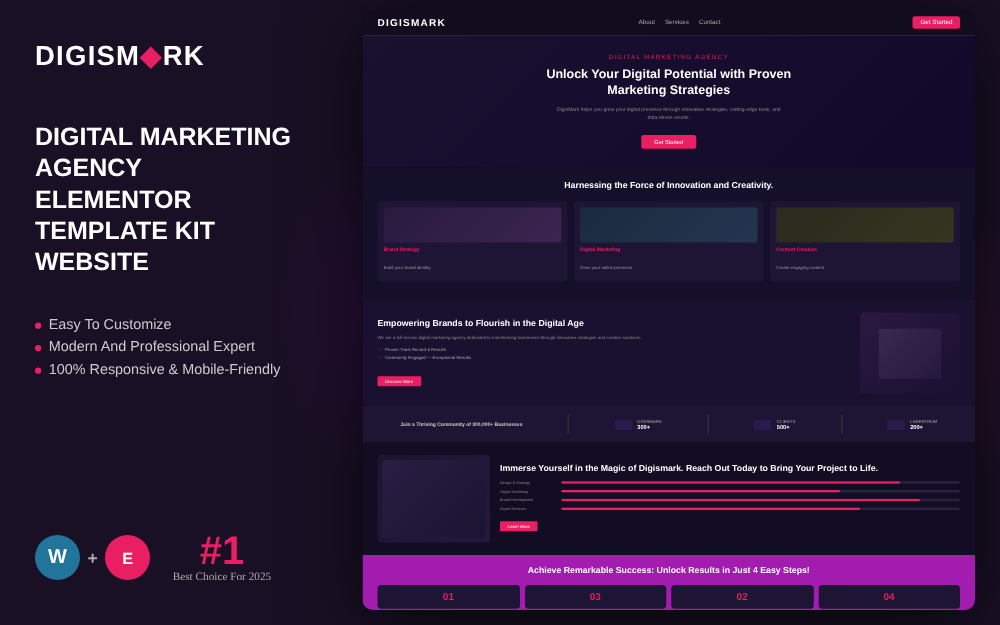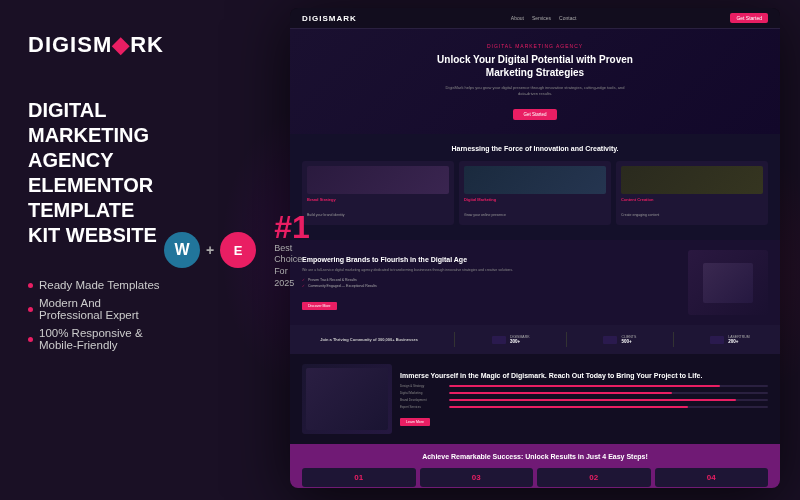--- a/index.html
+++ b/index.html
@@ -12,21 +12,21 @@
       display: flex;
       position: relative;
     }
 
     
     .left-panel {
       width: 280px;
       min-width: 280px;
       padding: 32px 28px;
       display: flex;
-      flex-direction: row;
+      flex-direction: column;
       justify-content: space-between;
       position: relative;
       z-index: 2;
     }
 
     .logo {
       display: flex;
       align-items: center;
       gap: 2px;
       margin-bottom: 40px;
@@ -134,20 +134,21 @@
       font-size: 32px;
       font-weight: 900;
       color: #e91e63;
       line-height: 1;
     }
 
     .best-choice {
       font-size: 9px;
       color: #aaa;
       line-height: 1.3;
+      font-family: Liberation Serif, serif;
     }
 
     
     .right-panel {
       flex: 1;
       position: relative;
       display: flex;
       align-items: center;
       justify-content: flex-end;
       padding: 6px 20px 10px 10px;
@@ -480,21 +481,21 @@
     }
 
     .mini-bar-fill {
       height: 100%;
       background: #e91e63;
       border-radius: 1px;
     }
 
     
     .mini-steps {
-      background: #701a75;
+      background: #a21caf;
       padding: 8px 12px;
     }
 
     .mini-steps-title {
       font-size: 7px;
       color: #fff;
       font-weight: 700;
       text-align: center;
       margin-bottom: 7px;
       line-height: 1.3;
@@ -564,21 +565,21 @@
 
     <div class="tagline">
       <h2>
         <span>DIGITAL MARKETING AGENCY</span><br>
         <span>ELEMENTOR TEMPLATE KIT WEBSITE</span>
       </h2>
     </div>
 
     <ul class="features-list">
       <li>
-          <span>Ready Made Templates</span>
+          <span>Easy To Customize</span>
         </li>
       <li>
           <span>Modern And Professional Expert</span>
         </li>
       <li>
           <span>100% Responsive &amp; Mobile-Friendly</span>
         </li>
     </ul>
   </div>
 

